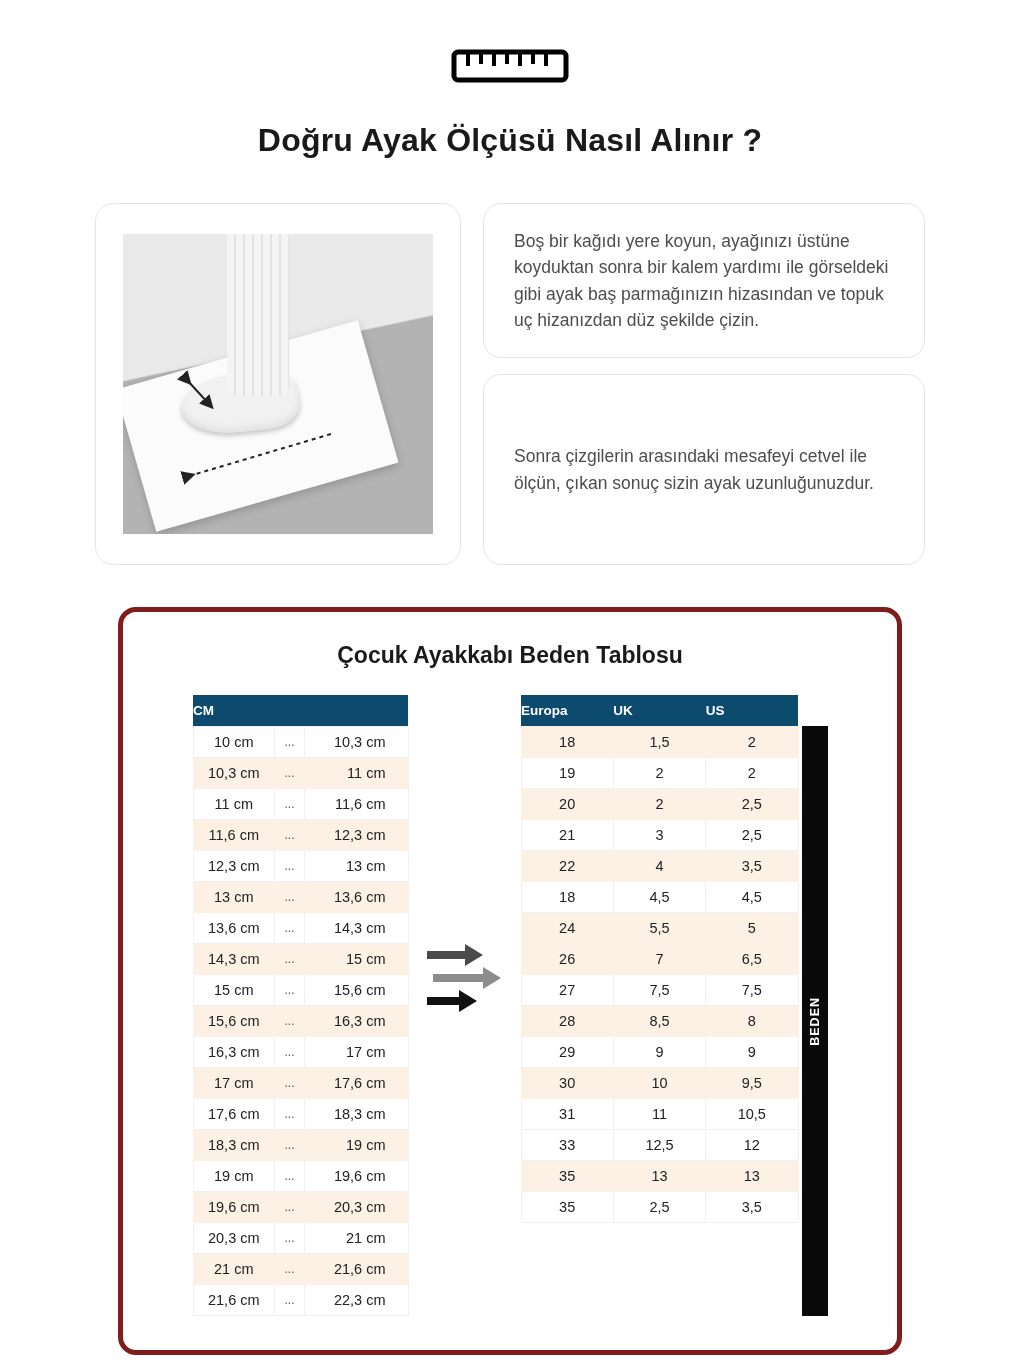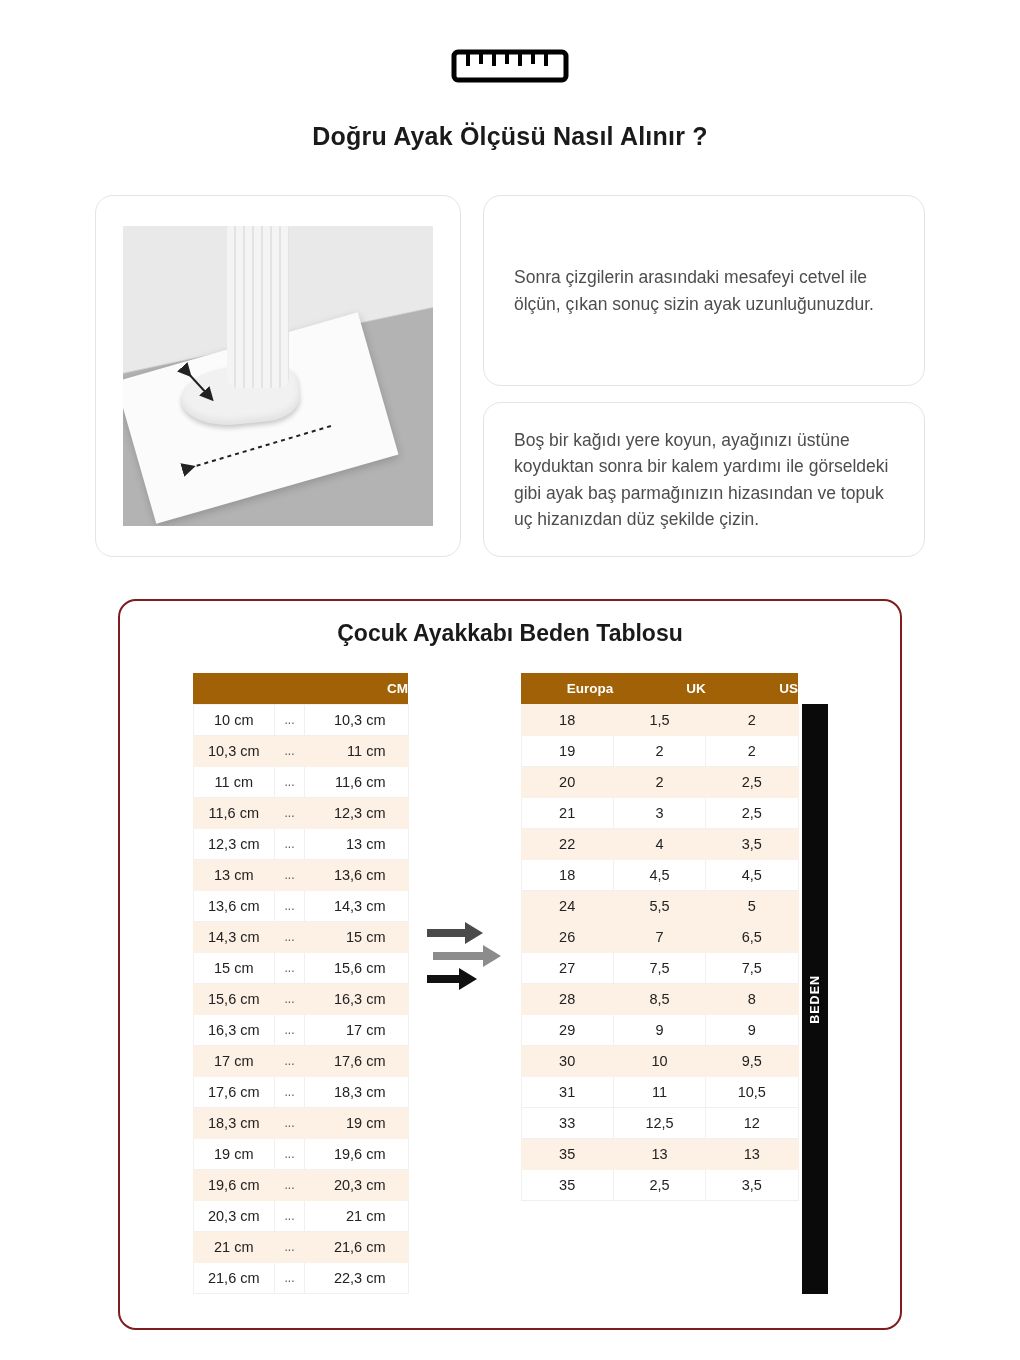--- a/index.html
+++ b/index.html
@@ -8,21 +8,21 @@
     width:1020px; height:1360px;
     font-family:"Liberation Sans", sans-serif;
     color:#333; overflow:hidden;
   }
   .page { width:1020px; height:1360px; position:relative; }
 
   
   .top { text-align:center; padding-top:48px; }
   .ruler-wrap { display:inline-block; line-height:0; }
   h1.page-title {
-    font-size:25px; font-weight:bold; color:#1a1a1a;
+    font-size:32px; font-weight:bold; color:#1a1a1a;
     margin-top:34px; letter-spacing:.2px;
   }
 
   
   .row { display:flex; gap:22px; margin:44px 95px 0; height:362px; }
   .card {
     border:1px solid #e4e4e4; border-radius:18px; background:#fff;
   }
   .photo-card { width:366px; padding:30px 27px; flex:none; }
   .text-col { flex:1; display:flex; flex-direction:column; gap:16px; }
@@ -49,33 +49,33 @@
   .foot {
     position:absolute; left:58px; top:140px; width:118px; height:58px;
     background:#f1f1f1; transform:rotate(-6deg);
     border-radius:55% 35% 35% 55% / 60% 45% 45% 60%;
     box-shadow:0 3px 5px rgba(0,0,0,.2), inset 0 -5px 7px rgba(0,0,0,.06);
   }
   .photo-overlay { position:absolute; left:0; top:0; }
 
   
   .table-card {
-    margin:42px 118px 0; border:2px solid #7f1d1d; border-radius:18px;
-    padding:19px 0 34px;
+    margin:42px 118px 0; border:5px solid #7f1d1d; border-radius:18px;
+    padding:30px 0 34px;
   }
   h2.table-title {
     text-align:center; font-size:23px; font-weight:bold; color:#1a1a1a;
     margin-bottom:26px;
   }
   .tables { display:flex; align-items:flex-start; justify-content:center; }
 
   table { border-collapse:collapse; }
   th {
-    background:#a16207; color:#fff; height:31px;
-    font-size:13.5px; font-weight:bold; text-align:right;
+    background:#0c4a6e; color:#fff; height:31px;
+    font-size:13.5px; font-weight:bold; text-align:left;
   }
   td {
     height:31px; font-size:14.5px; color:#222;
     border:1px solid #f0f0f0; background:#fff;
   }
   tr.alt td { background:#fdf0e4; border-color:#fdf0e4; }
 
   .cm-table { width:216px; flex:none; }
   .cm-table td:nth-child(1){ width:82px; text-align:center; }
   .cm-table td:nth-child(2){ width:30px; text-align:center; color:#555; font-size:12px; }
@@ -132,25 +132,25 @@
               <path d="M0 0 L7 3.5 L0 7 z" fill="#222"></path>
             </marker>
           </defs>
           <line x1="64" y1="146" x2="86" y2="170" stroke="#222" stroke-width="2" marker-start="url(#ah)" marker-end="url(#ah)"></line>
           <line x1="66" y1="242" x2="208" y2="200" stroke="#222" stroke-width="2" stroke-dasharray="4 4" marker-start="url(#ah)"></line>
         </svg>
       </div>
     </div>
 
     <div class="text-col">
+      <div class="card text-card">
+        <p>Boş bir kağıdı yere koyun, ayağınızı üstüne koyduktan sonra bir kalem yardımı ile görseldeki gibi ayak baş parmağınızın hizasından ve topuk uç hizanızdan düz şekilde çizin.</p>
+      </div>
       <div class="card text-card second">
         <p>Sonra çizgilerin arasındaki mesafeyi cetvel ile ölçün, çıkan sonuç sizin ayak uzunluğunuzdur.</p>
-      </div>
-      <div class="card text-card">
-        <p>Boş bir kağıdı yere koyun, ayağınızı üstüne koyduktan sonra bir kalem yardımı ile görseldeki gibi ayak baş parmağınızın hizasından ve topuk uç hizanızdan düz şekilde çizin.</p>
       </div>
     </div>
 
   </div>
 
   <div class="card table-card">
     <h2 class="table-title">Çocuk Ayakkabı Beden Tablosu</h2>
 
     <div class="tables">
 

